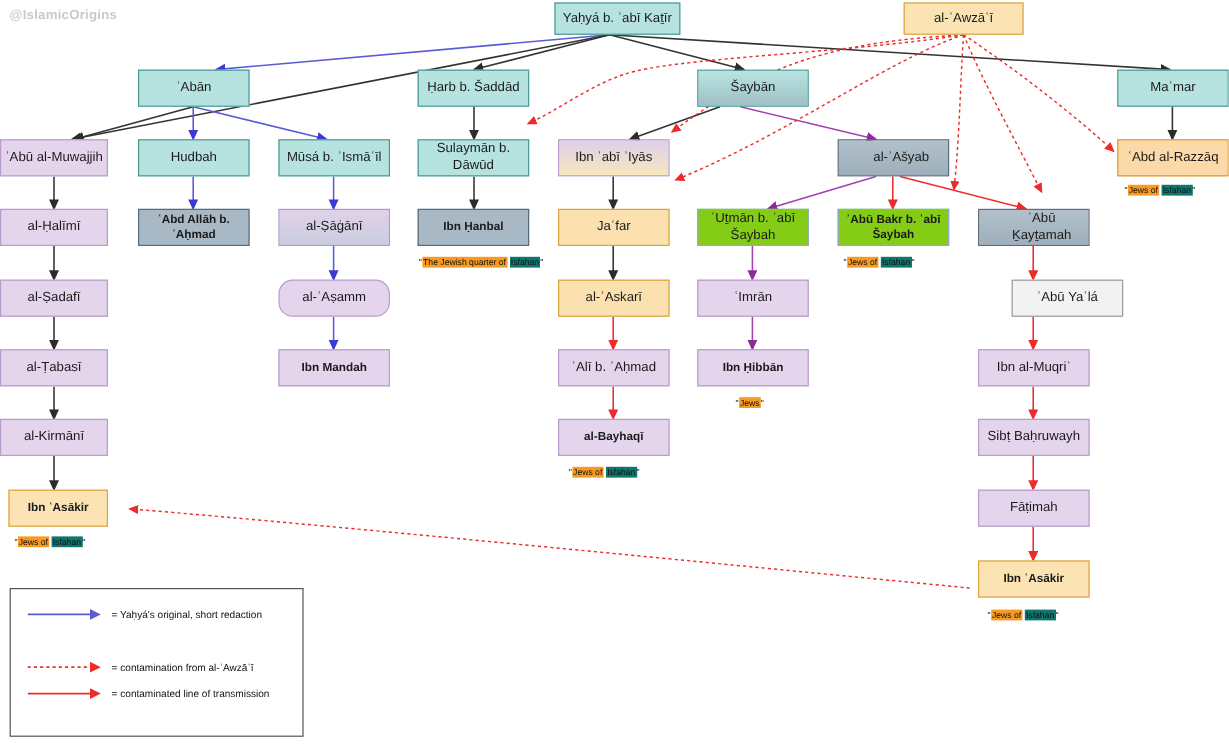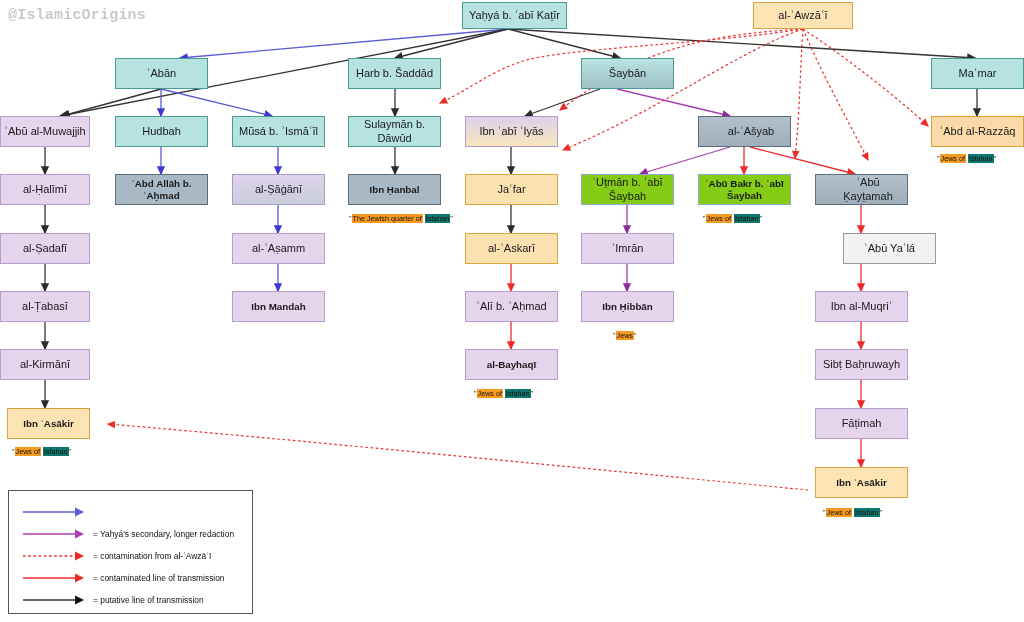--- a/index.html
+++ b/index.html
@@ -2,22 +2,22 @@
 <html><head>
 <meta charset="utf-8">
 <style>
   html,body{margin:0;padding:0;background:#ffffff;}
   body{font-family:"Liberation Sans","DejaVu Sans",sans-serif;}
   #stage{position:relative;width:1024px;height:622px;overflow:hidden;background:#fff;}
 
   #edges{position:absolute;left:0;top:0;width:1024px;height:622px;pointer-events:none;}
 
   .watermark{
-    position:absolute;left:8px;top:7px;font-size:15px;color:#c9c9c9;
-    font-weight:bold;letter-spacing:.2px;font-family:Liberation Mono, monospace;
+    position:absolute;left:8px;top:7px;font-size:11px;color:#c9c9c9;
+    font-weight:bold;letter-spacing:.2px;
   }
 
   .node{
     position:absolute;box-sizing:border-box;
     display:flex;align-items:center;justify-content:center;text-align:center;
     font-size:11px;color:#1a1a1a;line-height:1.22;
     padding:2px 3px;
   }
   .node.bold{font-weight:bold;font-size:9.8px;}
 
@@ -180,21 +180,21 @@
       </div>
       <div class="node p-blue bold" style="left: 698px; top: 174px; width: 93px; height: 31px;">
         <span>ʾAbū Bakr b. ʾabī<br>Šaybah</span>
       </div>
       <div class="node p-slate2" style="left: 815px; top: 174px; width: 93px; height: 31px;">
         <span>ʾAbū Ḵayṯamah</span>
       </div>
       <div class="node p-lilac" style="left: 0px; top: 233px; width: 90px; height: 31px;">
         <span>al-Ṣadafī</span>
       </div>
-      <div class="node p-lilac" style="left: 232px; top: 233px; width: 93px; height: 31px;">
+      <div class="node p-lilac" style="left: 232px; top: 233px; width: 93px; height: 31px; border-radius: 12px;">
         <span>al-ʾAṣamm</span>
       </div>
       <div class="node p-cream2" style="left: 465px; top: 233px; width: 93px; height: 31px;">
         <span>al-ʿAskarī</span>
       </div>
       <div class="node p-lilac" style="left: 581px; top: 233px; width: 93px; height: 31px;">
         <span>ʿImrān</span>
       </div>
       <div class="node p-grey" style="left: 815px; top: 233px; width: 93px; height: 31px;">
         <span>ʾAbū Yaʿlá</span>
@@ -242,44 +242,31 @@
       <div class="tag" style="left: 937px; top: 154px;"><span>"</span><span class="hl-o">Jews of</span> <span class="hl-c">Isfahan</span><span>"</span></div>
       <div class="tag" style="left: 823px; top: 508px;"><span>"</span><span class="hl-o">Jews of</span> <span class="hl-c">Isfahan</span><span>"</span></div>
     </div>
 
   <div id="legend">
       <div class="leg-row" style="top: 10px;">
         <svg class="leg-svg" width="62" height="22">
           <line x1="0" y1="11" x2="52" y2="11" stroke="#5b5bd6" stroke-width="1.5"></line>
           <path d="M52,6.5 L61,11 L52,15.5 z" fill="#5b5bd6"></path>
         </svg>
-      </div>
-      <div class="leg-row" style="top: 32px;">
-        <svg class="leg-svg" width="62" height="22">
-          <line x1="0" y1="11" x2="52" y2="11" stroke="#a63fb0" stroke-width="1.5"></line>
-          <path d="M52,6.5 L61,11 L52,15.5 z" fill="#a63fb0"></path>
-        </svg>
-        <div class="leg-txt">= Yaḥyá's secondary, longer redaction</div>
+        <div class="leg-txt">= Yaḥyá's original, short redaction</div>
       </div>
       <div class="leg-row" style="top: 54px;">
         <svg class="leg-svg" width="62" height="22">
           <line x1="0" y1="11" x2="52" y2="11" stroke="#ee2b2b" stroke-width="1.5" stroke-dasharray="2.6,2.6"></line>
           <path d="M52,6.5 L61,11 L52,15.5 z" fill="#ee2b2b"></path>
         </svg>
         <div class="leg-txt">= contamination from al-ʾAwzāʿī</div>
       </div>
       <div class="leg-row" style="top: 76px;">
         <svg class="leg-svg" width="62" height="22">
           <line x1="0" y1="11" x2="52" y2="11" stroke="#ee2b2b" stroke-width="1.5"></line>
           <path d="M52,6.5 L61,11 L52,15.5 z" fill="#ee2b2b"></path>
         </svg>
         <div class="leg-txt">= contaminated line of transmission</div>
       </div>
-      <div class="leg-row" style="top: 98px;">
-        <svg class="leg-svg" width="62" height="22">
-          <line x1="0" y1="11" x2="52" y2="11" stroke="#333333" stroke-width="1.5"></line>
-          <path d="M52,6.5 L61,11 L52,15.5 z" fill="#111"></path>
-        </svg>
-        <div class="leg-txt">= putative line of transmission</div>
-      </div>
     </div>
 
 </div>
 
 </body></html>

